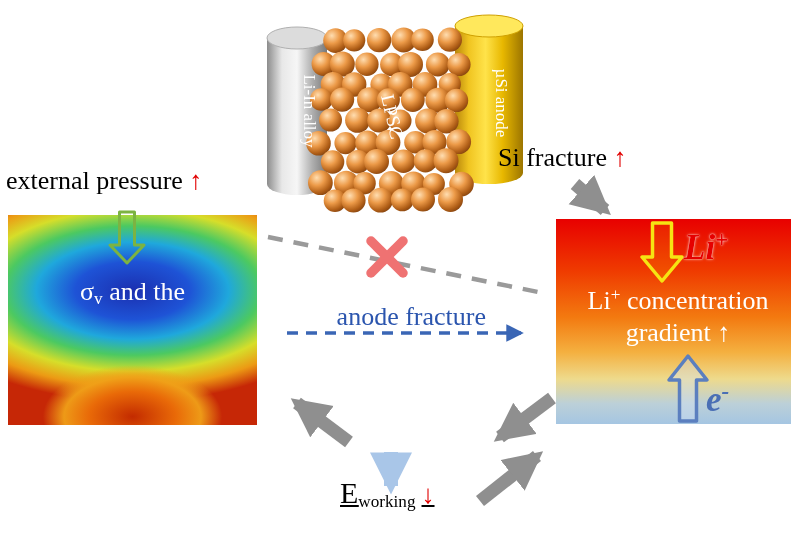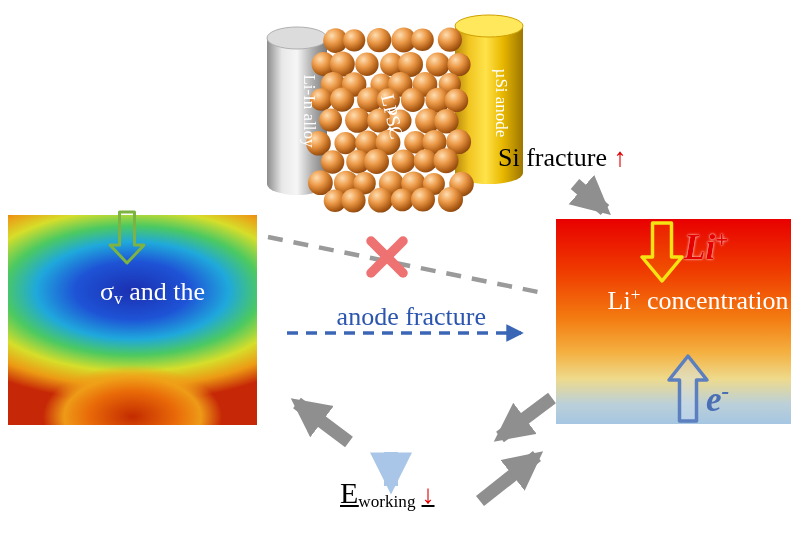--- a/index.html
+++ b/index.html
@@ -16,21 +16,21 @@
 
   
   .battery{position:absolute;left:255px;top:8px;width:280px;height:205px;z-index:1;}
 
   
   .overlay{position:absolute;left:0;top:0;width:799px;height:533px;z-index:2;pointer-events:none;}
 
   
   .label{position:absolute;z-index:3;color:#000;font-size:26px;white-space:nowrap;}
   .red{color:#e10000;}
-  .panel-text{position:absolute;z-index:3;color:#fff;text-align:center;margin-left:20px;}
+  .panel-text{position:absolute;z-index:3;color:#fff;text-align:center;}
   .line{font-size:26px;line-height:1.25;}
   .sb{font-size:0.66em;vertical-align:-0.22em;}
   .sp{font-size:0.66em;vertical-align:0.5em;}
   .flux{position:absolute;z-index:3;font-size:35px;font-weight:bold;font-style:italic;white-space:nowrap;}
   .li-flux{color:#e60000;text-shadow:0 0 3px rgba(255,255,255,.85),0 0 1px rgba(255,255,255,.9);}
   .e-flux{color:#4a6fb5;}
   .fracture{position:absolute;z-index:3;color:#2b55ae;font-size:26px;text-align:right;white-space:nowrap;}
   .eworking-main{font-size:30px;}
 </style>
 </head>
@@ -169,35 +169,41 @@
     <line x1="349" y1="442" x2="297" y2="403" stroke="#8f8f8f" stroke-width="13" marker-end="url(#grayHead)"></line>
     <line x1="480" y1="501" x2="537" y2="456" stroke="#8f8f8f" stroke-width="13" marker-end="url(#grayHead)"></line>
 
     <line x1="391" y1="452" x2="391" y2="486" stroke="#a9c6e8" stroke-width="14" marker-end="url(#lblueHead)"></line>
 
     <polygon points="119.5,212 134.5,212 134.5,245 144,245 127,263 110,245 119.5,245" fill="none" stroke="#7cb342" stroke-width="3" stroke-linejoin="round"></polygon>
     <polygon points="652.5,223 671.5,223 671.5,257 682,257 662,281 642,257 652.5,257" fill="rgba(255,230,0,0.12)" stroke="#f6e412" stroke-width="3.5" stroke-linejoin="round"></polygon>
     <polygon points="688,356 707,380 696.5,380 696.5,421 679.5,421 679.5,380 669,380" fill="rgba(210,225,245,0.4)" stroke="#5b7fbf" stroke-width="3.5" stroke-linejoin="round"></polygon>
   </svg>
 
+  <div class="label" style="left:6px;top:166px;">
+    <span>external pressure </span><span class="red">↑</span>
+  </div>
 
   <div class="label" style="left:498px;top:143px;">
     <span>Si fracture </span><span class="red">↑</span>
   </div>
 
   <div class="panel-text" style="left:8px;top:276px;width:249px;">
     <div class="line">
       <span>σ</span><span class="sb">v</span><span> and the</span>
     </div>
   </div>
 
   <div class="panel-text" style="left:556px;top:284px;width:244px;">
     <div class="line">
       <span>Li</span><span class="sp">+</span><span> concentration</span>
     </div>
+    <div class="line">
+      <span>gradient </span><span>↑</span>
+    </div>
   </div>
 
   <div class="flux li-flux" style="left:684px;top:226px;">
     <span>Li</span><span class="sp">+</span>
   </div>
 
   <div class="flux e-flux" style="left:706px;top:378px;">
     <span>e</span><span class="sp">-</span>
   </div>
 

